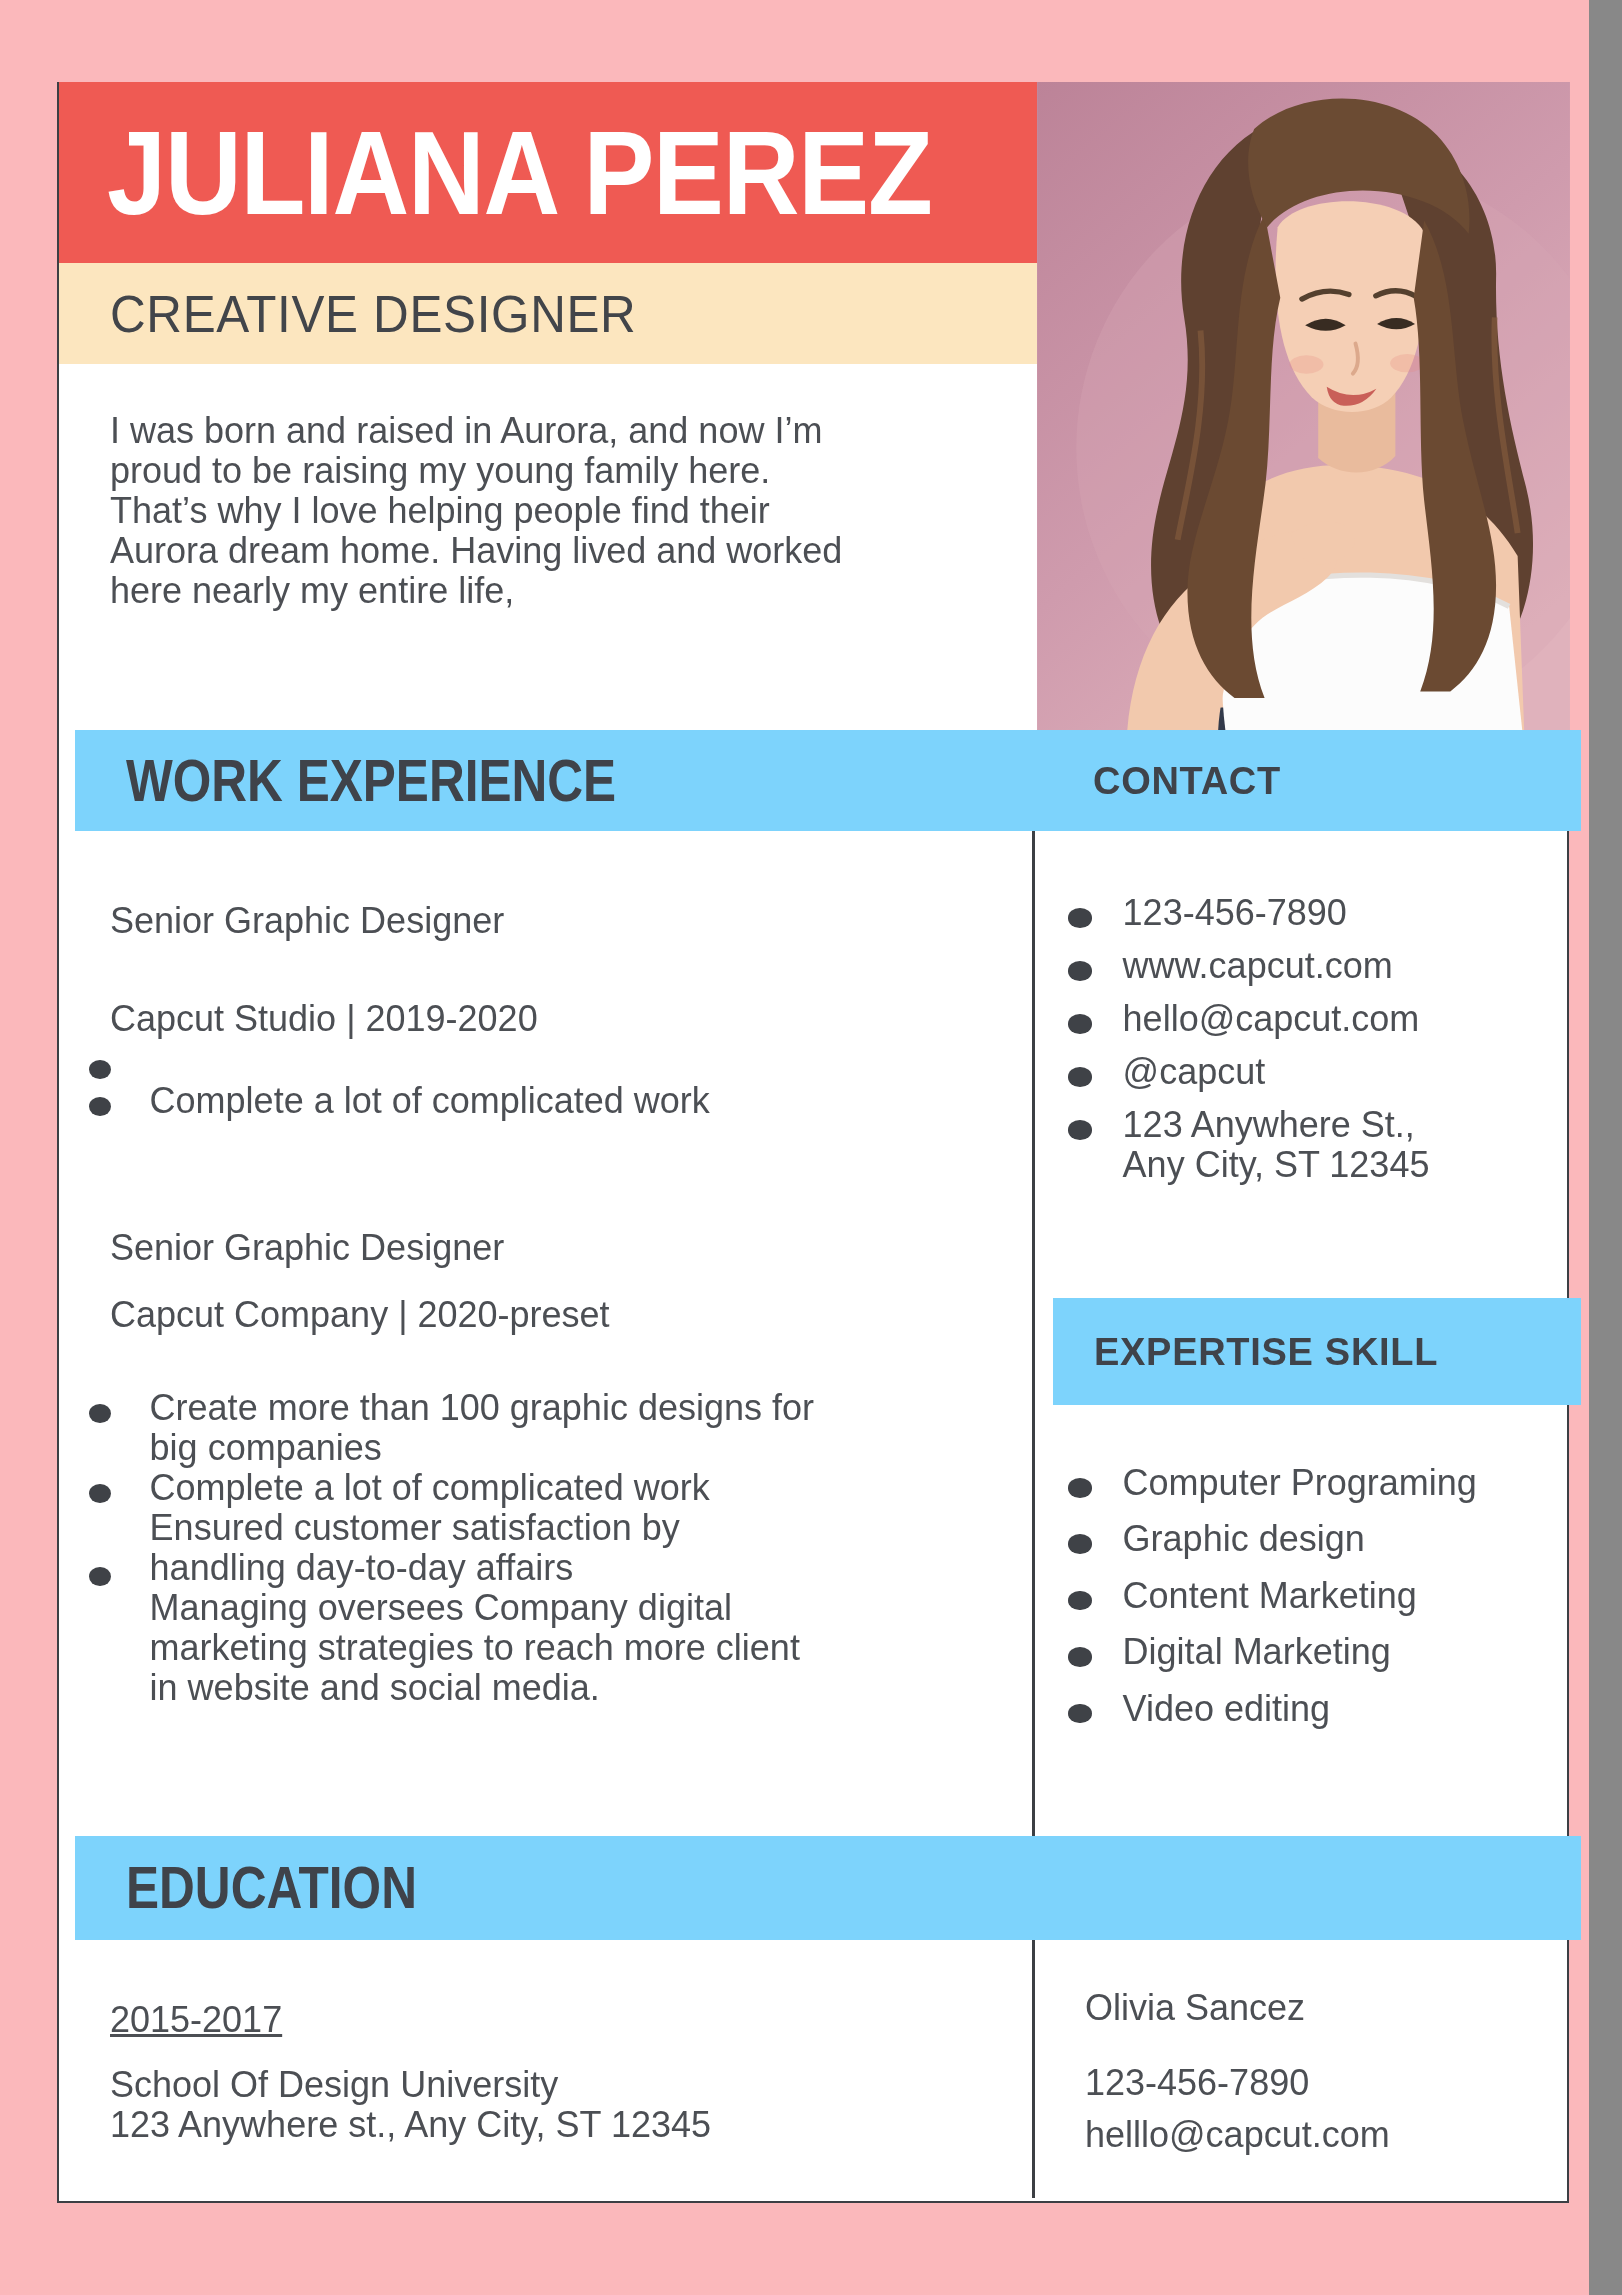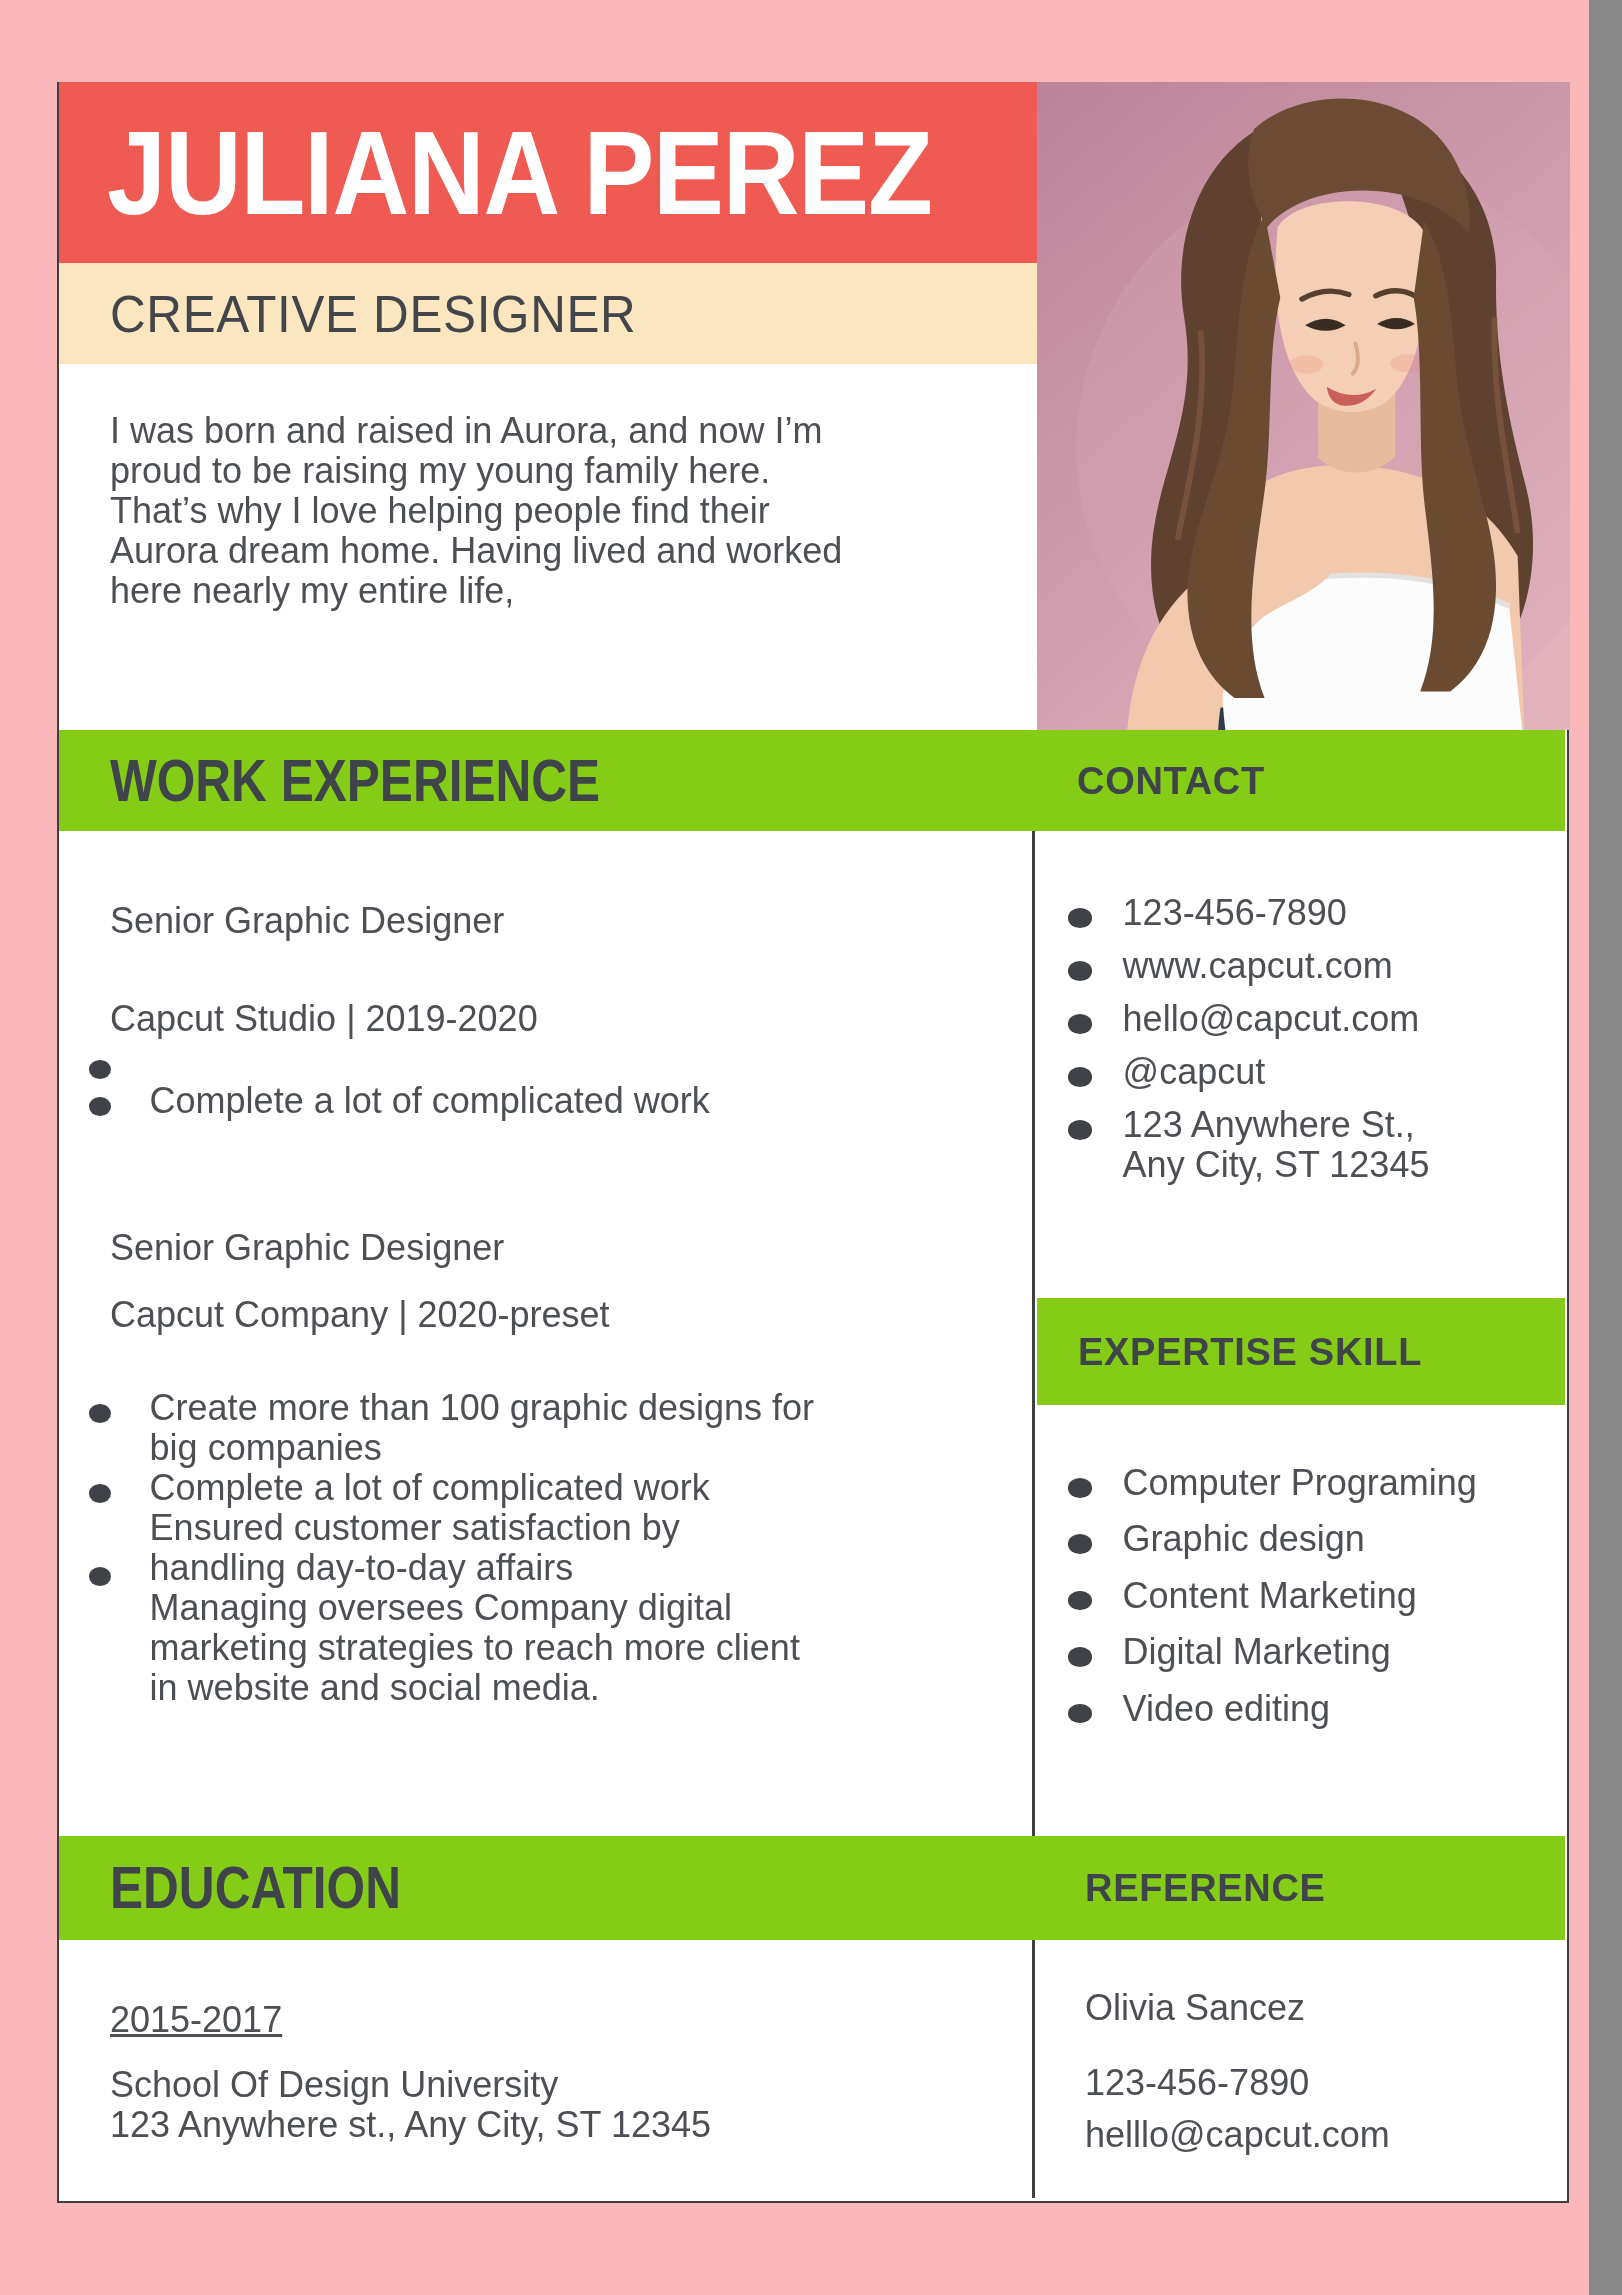--- a/index.html
+++ b/index.html
@@ -10,21 +10,21 @@
   .t{white-space:pre-line;}
   
   .red-banner{left:0;top:0;width:978px;height:181px;background:#ef5a53;display:flex;align-items:center;z-index:2;}
   .page-title{color:#ffffff;font-size:118px;font-weight:bold;letter-spacing:-1.3px;transform:scaleX(.9);transform-origin:left center;margin-left:48px;white-space:nowrap;}
   .role-band{left:0;top:181px;width:978px;height:101px;background:#fce6bf;display:flex;align-items:center;z-index:2;}
   .role-title{color:#42454a;font-size:52px;transform:scaleX(.95);transform-origin:left center;margin-left:51px;letter-spacing:0.7px;white-space:nowrap;}
   
   .body-txt{color:#4c4f54;font-size:36px;line-height:40px;}
   .bio{left:51px;top:329px;width:910px;}
   
-  .band{background:#84cc16;z-index:2;}
+  .band{background:#7dd3fc;z-index:2;margin-left:16px;}
   .band-main{left:0;top:648px;width:1506px;height:101px;}
   .band-skill{left:978px;top:1216px;width:528px;height:107px;}
   .band-bottom{left:0;top:1754px;width:1506px;height:104px;}
   .h-left{position:absolute;color:#3f434a;font-size:59px;font-weight:bold;transform:scaleX(.84);transform-origin:left center;top:50%;margin-top:-34px;line-height:68px;white-space:nowrap;}
   .h-right{position:absolute;color:#3f434a;font-size:38px;font-weight:bold;top:50%;margin-top:-31px;line-height:63px;white-space:nowrap;letter-spacing:0.7px;}
   
   .divider{left:973px;top:749px;width:3.3px;height:1367px;background:#3c3f44;z-index:1;}
   
   .photo-wrap{left:978px;top:0;width:533px;height:648px;overflow:hidden;z-index:2;}
   
@@ -191,21 +191,20 @@
         <span class="bt t">Digital Marketing</span>
       </div>
       <div class="rrow">
         <span class="dot"></span>
         <span class="bt t">Video editing</span>
       </div>
     </div>
 
     <div class="abs band band-bottom">
       <div class="h-left" style="left:51px">EDUCATION</div>
-      <div class="h-right" style="left:1026px">REFERENCE</div>
     </div>
 
     <div class="abs body-txt t" style="left:51px;top:1918px;width:916px;text-decoration:underline;">2015-2017</div>
     <div class="abs body-txt t" style="left:51px;top:1983px;width:916px;">School Of Design University
 123 Anywhere st., Any City, ST 12345</div>
 
     <div class="abs body-txt t" style="left:1026px;top:1906px;width:471px;">Olivia Sancez</div>
     <div class="abs body-txt t" style="left:1026px;top:1975px;width:471px;line-height:52px;">123-456-7890
 helllo@capcut.com</div>
 

